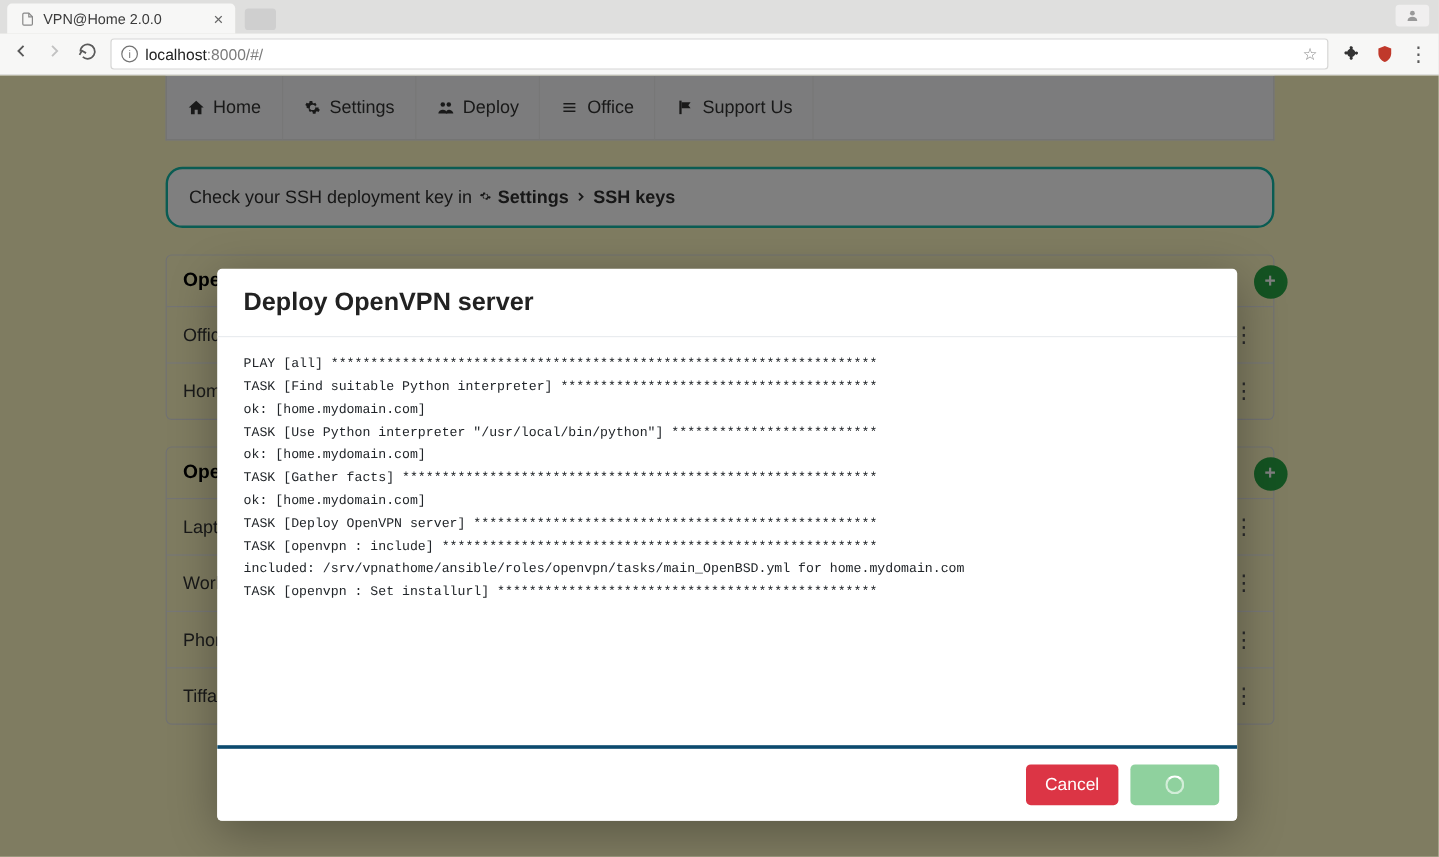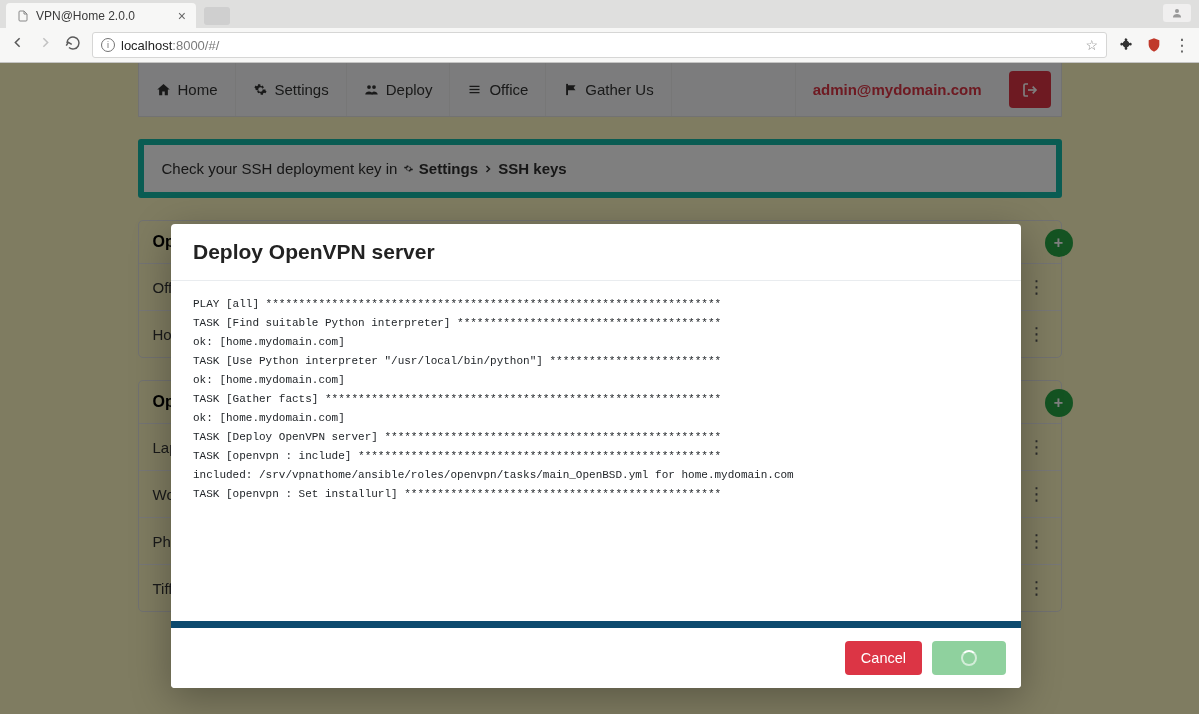--- a/index.html
+++ b/index.html
@@ -21,37 +21,37 @@
 .ext-icon{width:18px;height:18px;display:inline-flex;align-items:center;justify-content:center}
 
 .page{position:relative;height:680px;background:#fef9c3}
 .page-inner{width:924px;margin:0 auto;padding-top:0}
 .navbar{height:54px;background:#f8f9fa;border:1px solid #e5e5e5;border-top:none;display:flex;align-items:stretch;font-size:15px}
 .nav-item{display:flex;align-items:center;gap:7px;padding:0 17px;color:#333;border-right:1px solid #eee}
 .nav-item svg,.nav-item .glyph{color:#333}
 .nav-right{margin-left:auto;display:flex;align-items:stretch}
 .nav-user{display:flex;align-items:center;padding:0 17px;color:#dc3545;font-weight:600;border-left:1px solid #eee}
 .nav-logout{width:42px;background:#dc3545;margin:8px 10px 8px 10px;border-radius:4px;display:flex;align-items:center;justify-content:center;color:#fff}
-.alert{margin-top:22px;border:6px solid #14b8a6;background:#fefefe;border-radius:3px;padding:15px 18px;font-size:15px;color:#2e2e2e}
+.alert{margin-top:22px;border:2px solid #14b8a6;background:#fefefe;border-radius:14px;padding:15px 18px;font-size:15px;color:#2e2e2e}
 .alert b{font-weight:700}
 .section{margin-top:22px;border:1px solid #e3e3e3;border-radius:5px}
 .section-hdr{display:flex;align-items:center;padding:12px 14px;font-weight:700;border-bottom:1px solid #e9e9e9;position:relative}
 .add-btn{position:absolute;right:-12px;top:8px;width:28px;height:28px;background:#28a745;border-radius:50%;color:#fff;display:flex;align-items:center;justify-content:center;font-size:16px}
 .row{display:flex;align-items:center;padding:12px 14px;border-bottom:1px solid #eee;font-size:15px;color:#333}
 .row:last-child{border-bottom:none}
 .row .dots{margin-left:auto;color:#555;font-size:18px;letter-spacing:1px}
 
 .dim{position:absolute;inset:0;background:rgba(0,0,0,.5)}
 
-.modal{position:absolute;left:171px;top:161px;width:850px;background:#fff;border-radius:4px;box-shadow:0 10px 40px rgba(0,0,0,.3);overflow:hidden}
+.modal{position:absolute;left:181px;top:161px;width:850px;background:#fff;border-radius:4px;box-shadow:0 10px 40px rgba(0,0,0,.3);overflow:hidden}
 .modal-hdr{padding:16px 22px;border-bottom:1px solid #e9ecef}
 .modal-hdr h2{font-size:21px;font-weight:700;color:#222}
 .modal-body{padding:14px 22px 20px;min-height:340px}
 .modal-body pre{font-family:"Courier New",monospace;font-size:11px;line-height:19px;color:#212529;white-space:pre;overflow-x:auto}
-.modal-ftr{border-top:7px solid #0c4a6e;padding:13px 15px;display:flex;justify-content:flex-end;gap:10px;background:#fff}
+.modal-ftr{border-top:3px solid #0c4a6e;padding:13px 15px;display:flex;justify-content:flex-end;gap:10px;background:#fff}
 .btn{height:34px;padding:0 16px;border-radius:4px;border:none;font-size:14.5px;cursor:pointer;display:inline-flex;align-items:center;justify-content:center}
 .btn-cancel{background:#dc3545;color:#fff;font-weight:500}
 .btn-ok{background:#8fd19e;color:#fff;width:74px;position:relative}
 .spinner{width:16px;height:16px;border:2px solid rgba(255,255,255,.6);border-top-color:#fff;border-radius:50%}
 .dimhost{font-size:13px;color:#7b7b7b}
 .dimhost .host{color:#222}
 </style>
 </head>
 <body>
 
@@ -141,33 +141,21 @@
             <line x1="4" y1="12" x2="20" y2="12"></line>
             <line x1="4" y1="17" x2="20" y2="17"></line>
           </svg>
         <span>Office</span>
       </div>
       <div class="nav-item">
         <svg width="15" height="15" viewBox="0 0 24 24" fill="#333">
             <rect x="5" y="3" width="3" height="18"></rect>
             <path d="M8 5h12l-3 4 3 4H8z"></path>
           </svg>
-        <span>Gather Us</span>
-      </div>
-      <div class="nav-right">
-        <div class="nav-user">
-          <span>admin@mydomain.com</span>
-        </div>
-        <div class="nav-logout">
-          <svg width="16" height="16" viewBox="0 0 24 24" fill="none" stroke="#fff" stroke-width="2.5">
-              <path d="M9 21H5a2 2 0 0 1-2-2V5a2 2 0 0 1 2-2h4"></path>
-              <polyline points="16 17 21 12 16 7"></polyline>
-              <line x1="21" y1="12" x2="9" y2="12"></line>
-            </svg>
-        </div>
+        <span>Support Us</span>
       </div>
     </div>
 
     <div class="alert">
       <span>Check your SSH deployment key in </span>
       <svg width="13" height="13" viewBox="0 0 24 24" fill="#333" style="vertical-align:-1px">
           <path d="M12 8a4 4 0 1 0 0 8 4 4 0 0 0 0-8zm9 4l2 1.6-2 3.4-2.4-1-1.6.9-.4 2.6h-4l-.4-2.6-1.6-.9-2.4 1-2-3.4 2-1.6L3 12l-2-1.6 2-3.4 2.4 1 1.6-.9.4-2.6h4l.4 2.6 1.6.9 2.4-1 2 3.4-2 1.6z" transform="scale(.75) translate(4 4)"></path>
         </svg>
       <b>Settings</b>
       <svg width="12" height="12" viewBox="0 0 24 24" fill="none" stroke="#333" stroke-width="3" style="vertical-align:-1px">

